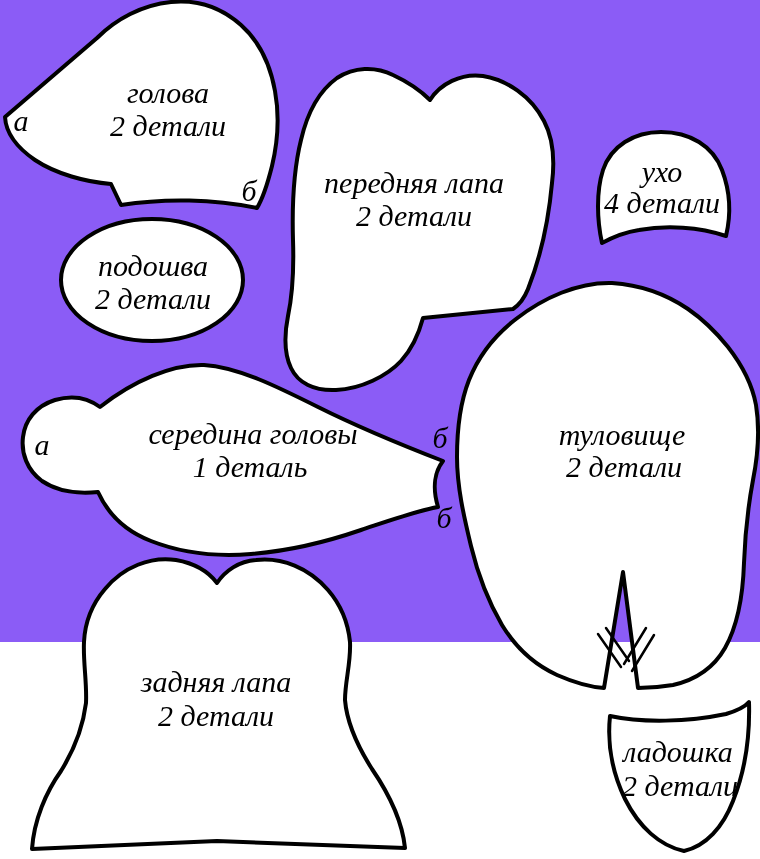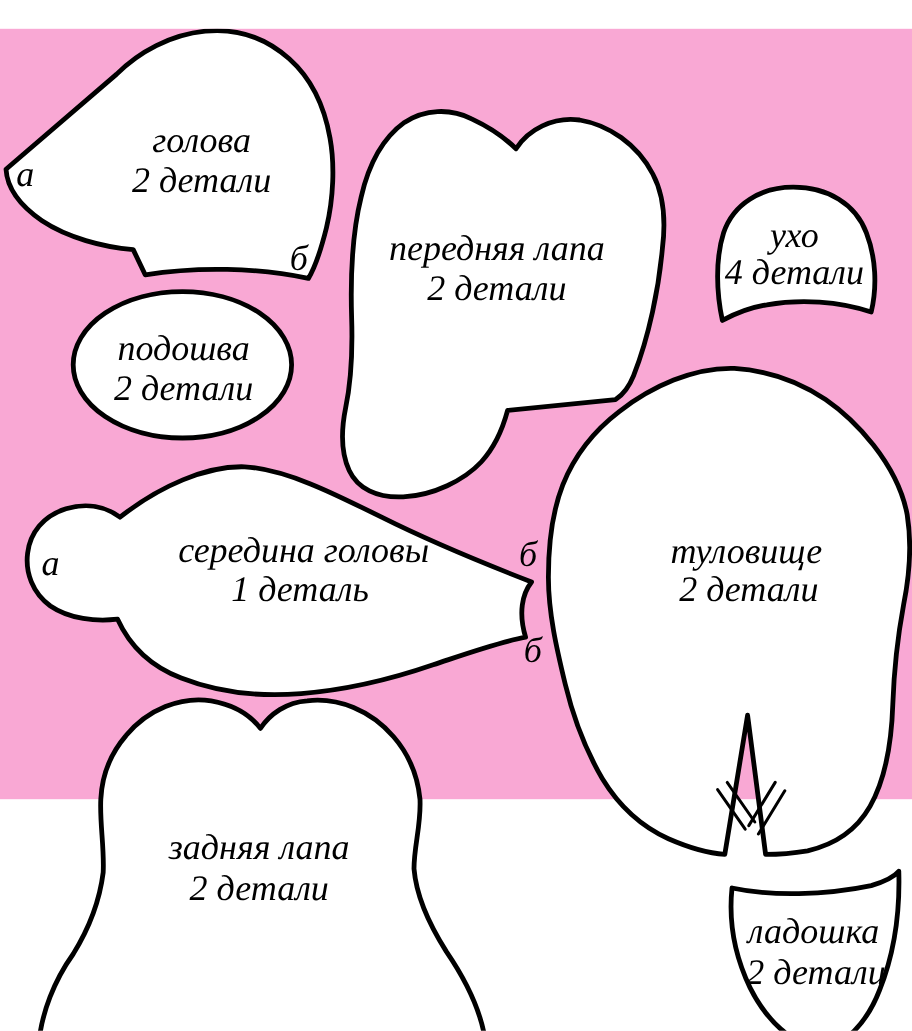--- a/index.html
+++ b/index.html
@@ -7,22 +7,21 @@
     padding: 0;
     background: #ffffff;
     width: 760px;
     height: 859px;
     overflow: hidden;
   }
   .stage {
     position: relative;
     width: 760px;
     height: 642px;
-    background: #f9a8d4;
-    margin-top: 24px;
+    background: #8b5cf6;
   }
   svg { display: block; }
   .piece {
     fill: #ffffff;
     stroke: #000000;
     stroke-width: 4;
     stroke-linejoin: round;
     stroke-linecap: round;
   }
   .lbl {

